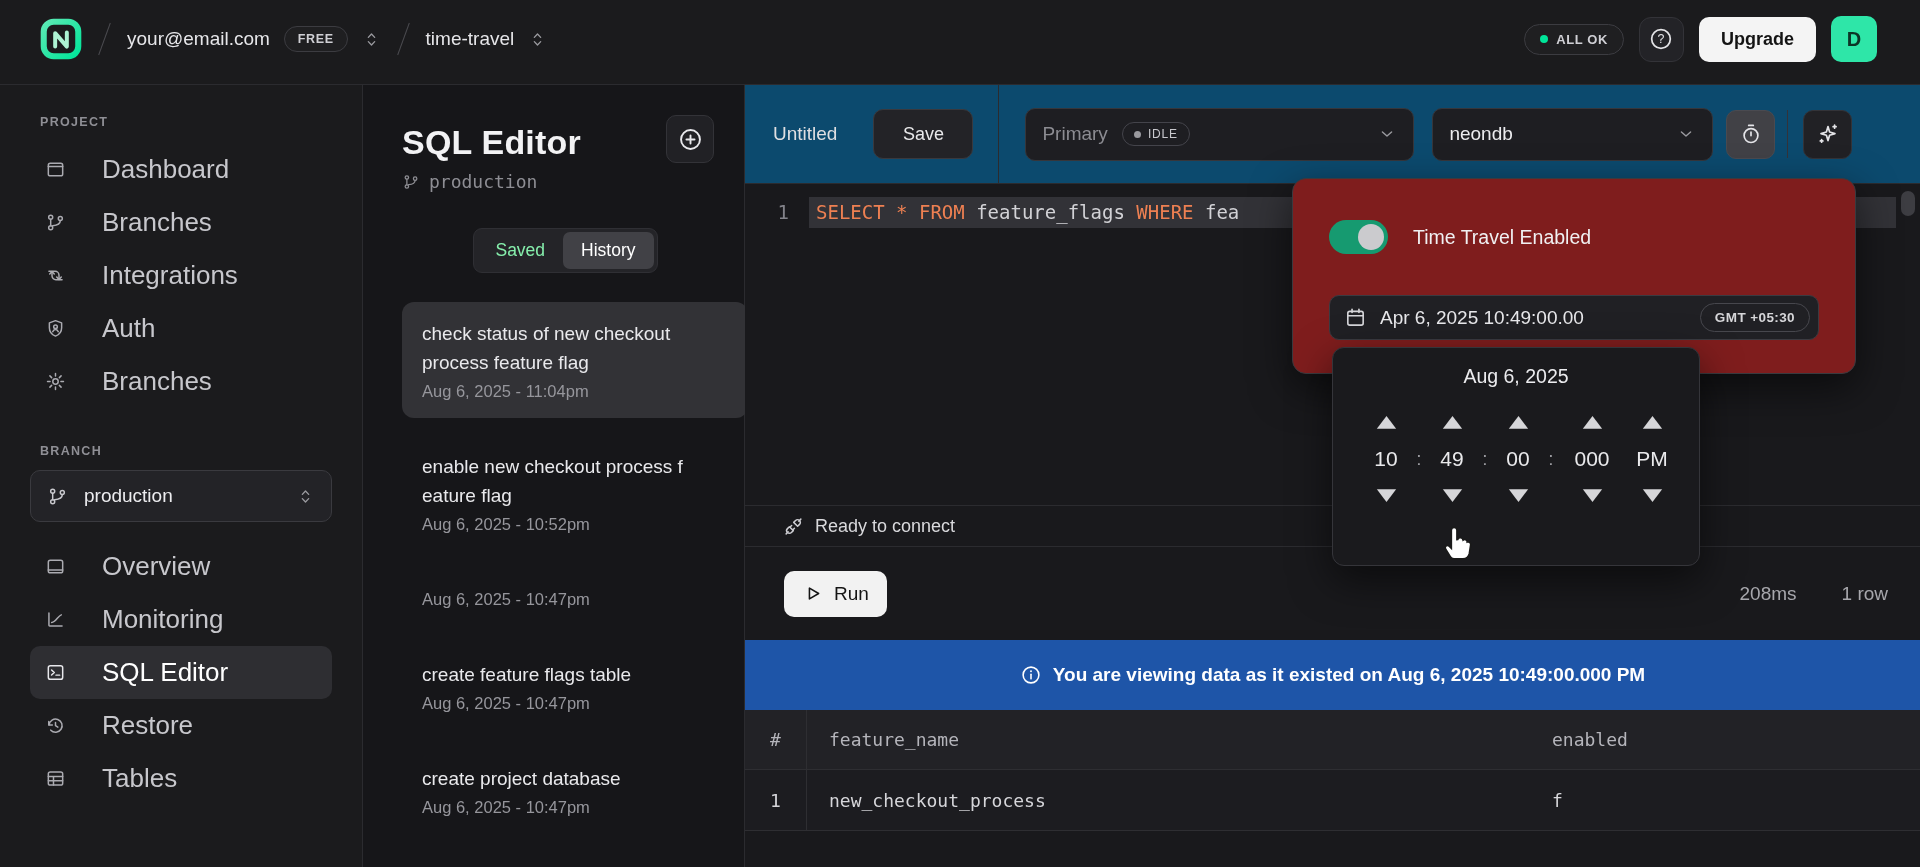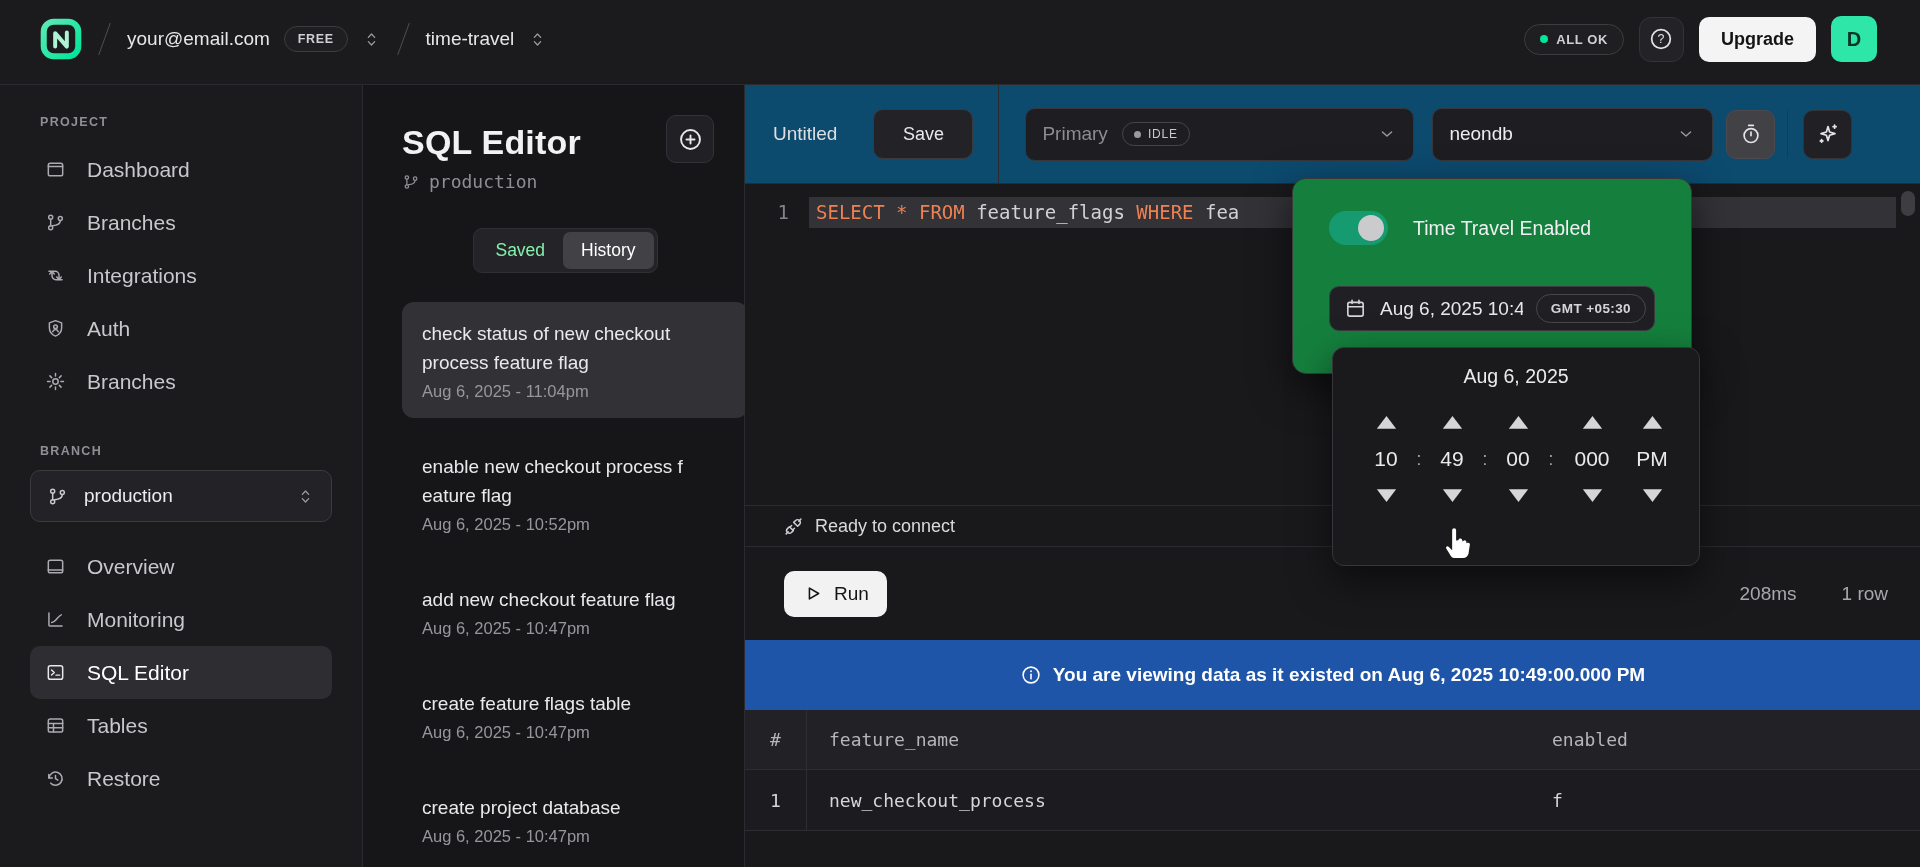--- a/index.html
+++ b/index.html
@@ -25,22 +25,22 @@
   .upgrade-btn { height:45px; padding:0 22px; border-radius:10px; background:#f4f4f4; color:#141414;
                  font-size:18px; font-weight:bold; display:flex; align-items:center; border:none; }
   .avatar { width:46px; height:46px; border-radius:10px; background:#2ee6a8; color:#0c3527;
             display:flex; align-items:center; justify-content:center; font-size:20px; font-weight:bold; }
 
   
   .sidebar { position:absolute; top:85px; left:0; width:363px; bottom:0; background:#1b1b1d;
              border-right:1px solid #2b2b2f; padding:0 30px; }
   .side-label { margin:30px 0 14px 10px; font-size:12.5px; font-weight:bold; letter-spacing:1.3px; color:#8f8f95; }
   .side-label.second { margin-top:36px; margin-bottom:12px; }
-  .side-item { height:53px; display:flex; align-items:center; gap:21px; padding:0 15px; border-radius:10px;
-               color:#c7c7cc; font-size:21px; cursor:pointer; }
+  .side-item { height:53px; display:flex; align-items:center; gap:36px; padding:0 15px; border-radius:10px;
+               color:#c7c7cc; font-size:26px; cursor:pointer; }
   .side-item .sicon { color:#ababb1; }
   .side-item.active { background:#2e2e32; color:#ffffff; }
   .side-item.active .sicon { color:#e8e8ec; }
   .branch-select { margin:4px 0 18px 0; height:52px; border:1px solid #3a3a3f; border-radius:10px; background:#232327;
                    display:flex; align-items:center; gap:16px; padding:0 16px; font-size:19px; color:#ececef; cursor:pointer; }
   .branch-select .chevs { margin-left:auto; }
 
   
   .sqlpanel { position:absolute; top:85px; left:363px; width:382px; bottom:0; background:#161619;
               border-right:1px solid #2b2b2f; padding:38px 15px 0 39px; }
@@ -103,22 +103,22 @@
   .banner { height:70px; flex:none; background:#1e55a8; display:flex; align-items:center; justify-content:center;
             gap:11px; color:#ffffff; font-size:19px; font-weight:bold; }
   .rtable { flex:1; font-family:"DejaVu Sans Mono", monospace; font-size:18px; }
   .trow { display:grid; grid-template-columns:62px 723px 1fr; align-items:center; }
   .thead { height:60px; background:#222226; color:#b5b5bb; border-bottom:1px solid #2e2e32; }
   .tdata { height:61px; background:#1c1c20; color:#d6d6da; border-bottom:1px solid #2e2e32; }
   .cell-idx { text-align:center; border-right:1px solid #2e2e32; height:100%; display:flex; align-items:center; justify-content:center; }
   .cell { padding-left:22px; }
 
   
-  .tt-popup { position:absolute; left:1292px; top:178px; width:400px; height:196px; background:#15803d;
-              border:1px solid #3a3a3f; border-radius:14px; box-shadow:0 14px 40px rgba(0,0,0,.55); z-index:50; padding:32px 36px 0; }
+  .tt-popup { position:absolute; left:1292px; top:178px; width:564px; height:196px; background:#7f1d1d;
+              border:1px solid #3a3a3f; border-radius:14px; box-shadow:0 14px 40px rgba(0,0,0,.55); z-index:50; padding:41px 36px 0; }
   .tt-row { display:flex; align-items:center; gap:25px; }
   .toggle { width:59px; height:34px; border-radius:17px; background:#169a70; position:relative; cursor:pointer; flex:none; }
   .toggle .knob { position:absolute; top:4px; left:29px; width:26px; height:26px; border-radius:50%; background:#cbcbce; }
   .tt-label { font-size:19.5px; color:#f0f0f2; }
   .dt-input { margin-top:41px; height:45px; border:1px solid #3b3b41; border-radius:10px; background:#202024;
               display:flex; align-items:center; gap:13px; padding:0 8px 0 14px; cursor:pointer; }
   .dt-value { font-size:19px; color:#e8e8eb; white-space:nowrap; overflow:hidden; flex:1; }
   .tz-badge { flex:none; border:1px solid #47474d; border-radius:999px; padding:6px 14px; font-size:13.5px;
               font-weight:bold; color:#d6d6d9; letter-spacing:.4px; }
 
@@ -285,35 +285,35 @@
             <rect x="3.8" y="4.2" width="16.4" height="15.6" rx="2.4"></rect>
             <path d="m7.5 9.1 3.1 2.9-3.1 2.9"></path>
             <path d="M12.6 15h4.1"></path>
           </svg>
       </span>
       <span>SQL Editor</span>
     </div>
     <div class="side-item">
       <span class="sicon">
         <svg class="ic" viewBox="0 0 24 24" width="21" height="21">
-            <rect x="3.8" y="4.5" width="16.4" height="15" rx="2.2"></rect>
-            <path d="M3.8 9.7h16.4M9.7 9.7v9.8M3.8 14.6h16.4"></path>
-          </svg>
-      </span>
-      <span>Tables</span>
-    </div>
-    <div class="side-item">
-      <span class="sicon">
-        <svg class="ic" viewBox="0 0 24 24" width="21" height="21">
             <path d="M4.6 11.3a7.5 7.5 0 1 1 2 6"></path>
             <path d="M4.3 7.3v4.1h4.1"></path>
             <path d="M12 8.6v3.6l2.7 1.7"></path>
           </svg>
       </span>
       <span>Restore</span>
+    </div>
+    <div class="side-item">
+      <span class="sicon">
+        <svg class="ic" viewBox="0 0 24 24" width="21" height="21">
+            <rect x="3.8" y="4.5" width="16.4" height="15" rx="2.2"></rect>
+            <path d="M3.8 9.7h16.4M9.7 9.7v9.8M3.8 14.6h16.4"></path>
+          </svg>
+      </span>
+      <span>Tables</span>
     </div>
   </div>
 
   <div class="sqlpanel">
     <div class="panel-title">SQL Editor</div>
     <div class="panel-sub">
       <span>
         <svg class="ic" viewBox="0 0 24 24" width="18" height="18">
             <circle cx="6.5" cy="6" r="2.3"></circle>
             <circle cx="6.5" cy="18" r="2.3"></circle>
@@ -340,21 +340,20 @@
         <div class="hist-title">check status of new checkout
 process feature flag</div>
         <div class="hist-date">Aug 6, 2025 - 11:04pm</div>
       </div>
       <div class="hist-item">
         <div class="hist-title">enable new checkout process f
 eature flag</div>
         <div class="hist-date">Aug 6, 2025 - 10:52pm</div>
       </div>
       <div class="hist-item">
-        <div class="hist-title">add new checkout feature flag</div>
         <div class="hist-date">Aug 6, 2025 - 10:47pm</div>
       </div>
       <div class="hist-item">
         <div class="hist-title">create feature flags table</div>
         <div class="hist-date">Aug 6, 2025 - 10:47pm</div>
       </div>
       <div class="hist-item">
         <div class="hist-title">create project database</div>
         <div class="hist-date">Aug 6, 2025 - 10:47pm</div>
       </div>
@@ -470,21 +469,21 @@
       </div>
       <span class="tt-label">Time Travel Enabled</span>
     </div>
     <div class="dt-input">
       <span style="color:#d6d6da;">
         <svg class="ic" viewBox="0 0 24 24" width="23" height="23" stroke-width="1.5">
             <rect x="4" y="5.6" width="16" height="14.4" rx="2"></rect>
             <path d="M4 10.2h16M8.4 3.4v3.4M15.6 3.4v3.4"></path>
           </svg>
       </span>
-      <span class="dt-value">Aug 6, 2025 10:49:00.00</span>
+      <span class="dt-value">Apr 6, 2025 10:49:00.00</span>
       <span class="tz-badge">GMT +05:30</span>
     </div>
   </div>
 
   <div class="picker">
     <div class="picker-date">Aug 6, 2025</div>
     <div class="pgrid">
 
       <button class="tri-btn">
           <svg viewBox="0 0 20 14" width="21" height="15">

